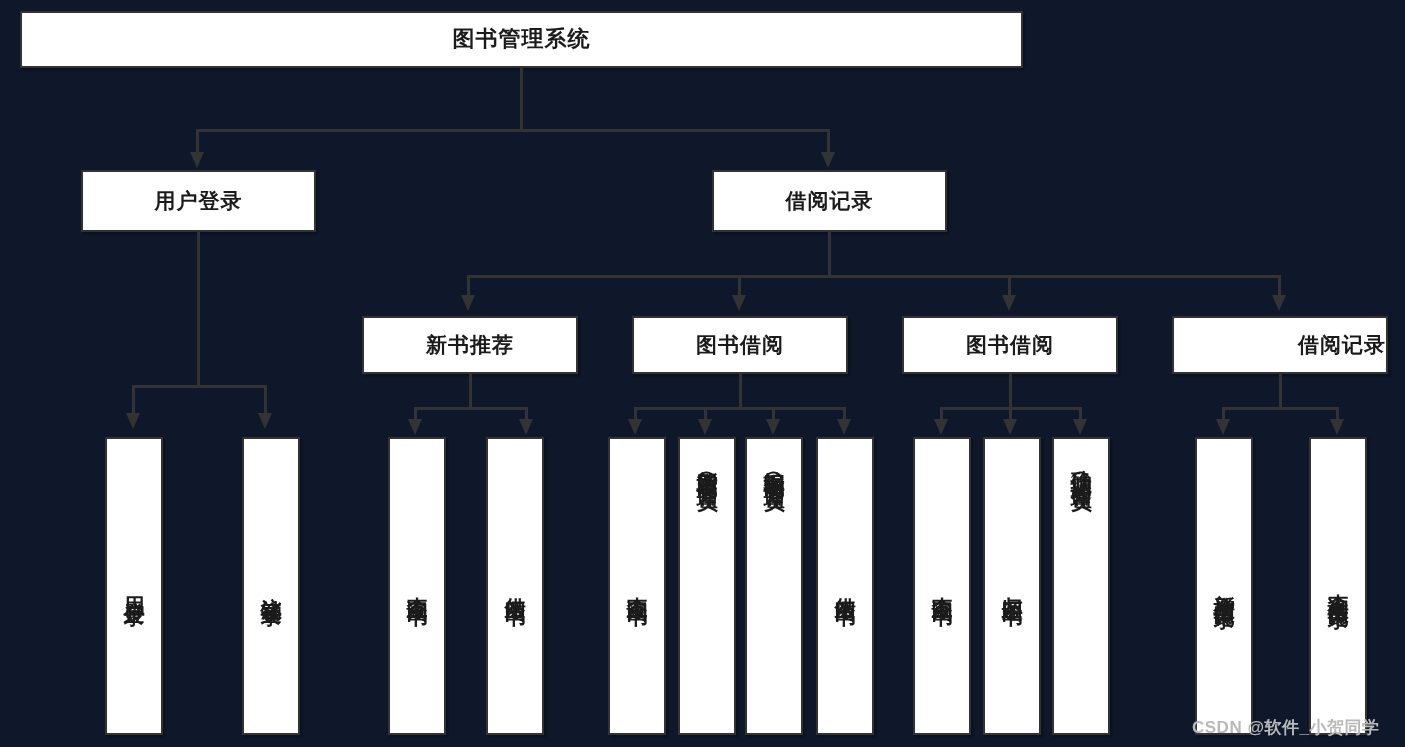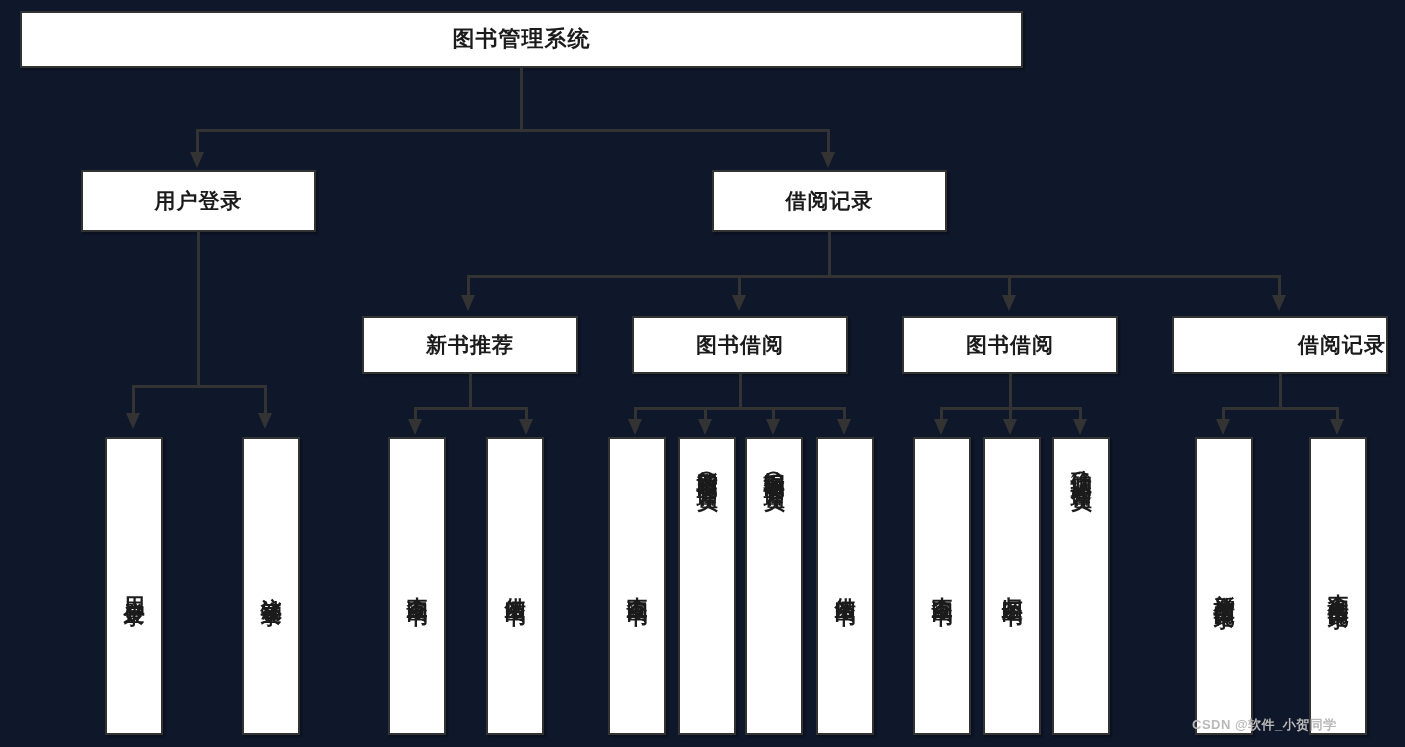--- a/index.html
+++ b/index.html
@@ -69,21 +69,21 @@
     position: absolute;
     width: 0;
     height: 0;
     border-left: 7px solid transparent;
     border-right: 7px solid transparent;
     border-top: 16px solid #333333;
   }
   .watermark {
     position: absolute;
     color: #b9b9b9;
-    font-size: 13px;
+    font-size: 17px;
     white-space: nowrap;
     letter-spacing: 0.5px;
   }
 </style>
 </head>
 <body>
 
 <div id="diagram-root">
 
   <div class="node root horizontal" style="left:20px; top:11px; width:1003px; height:57px;">

